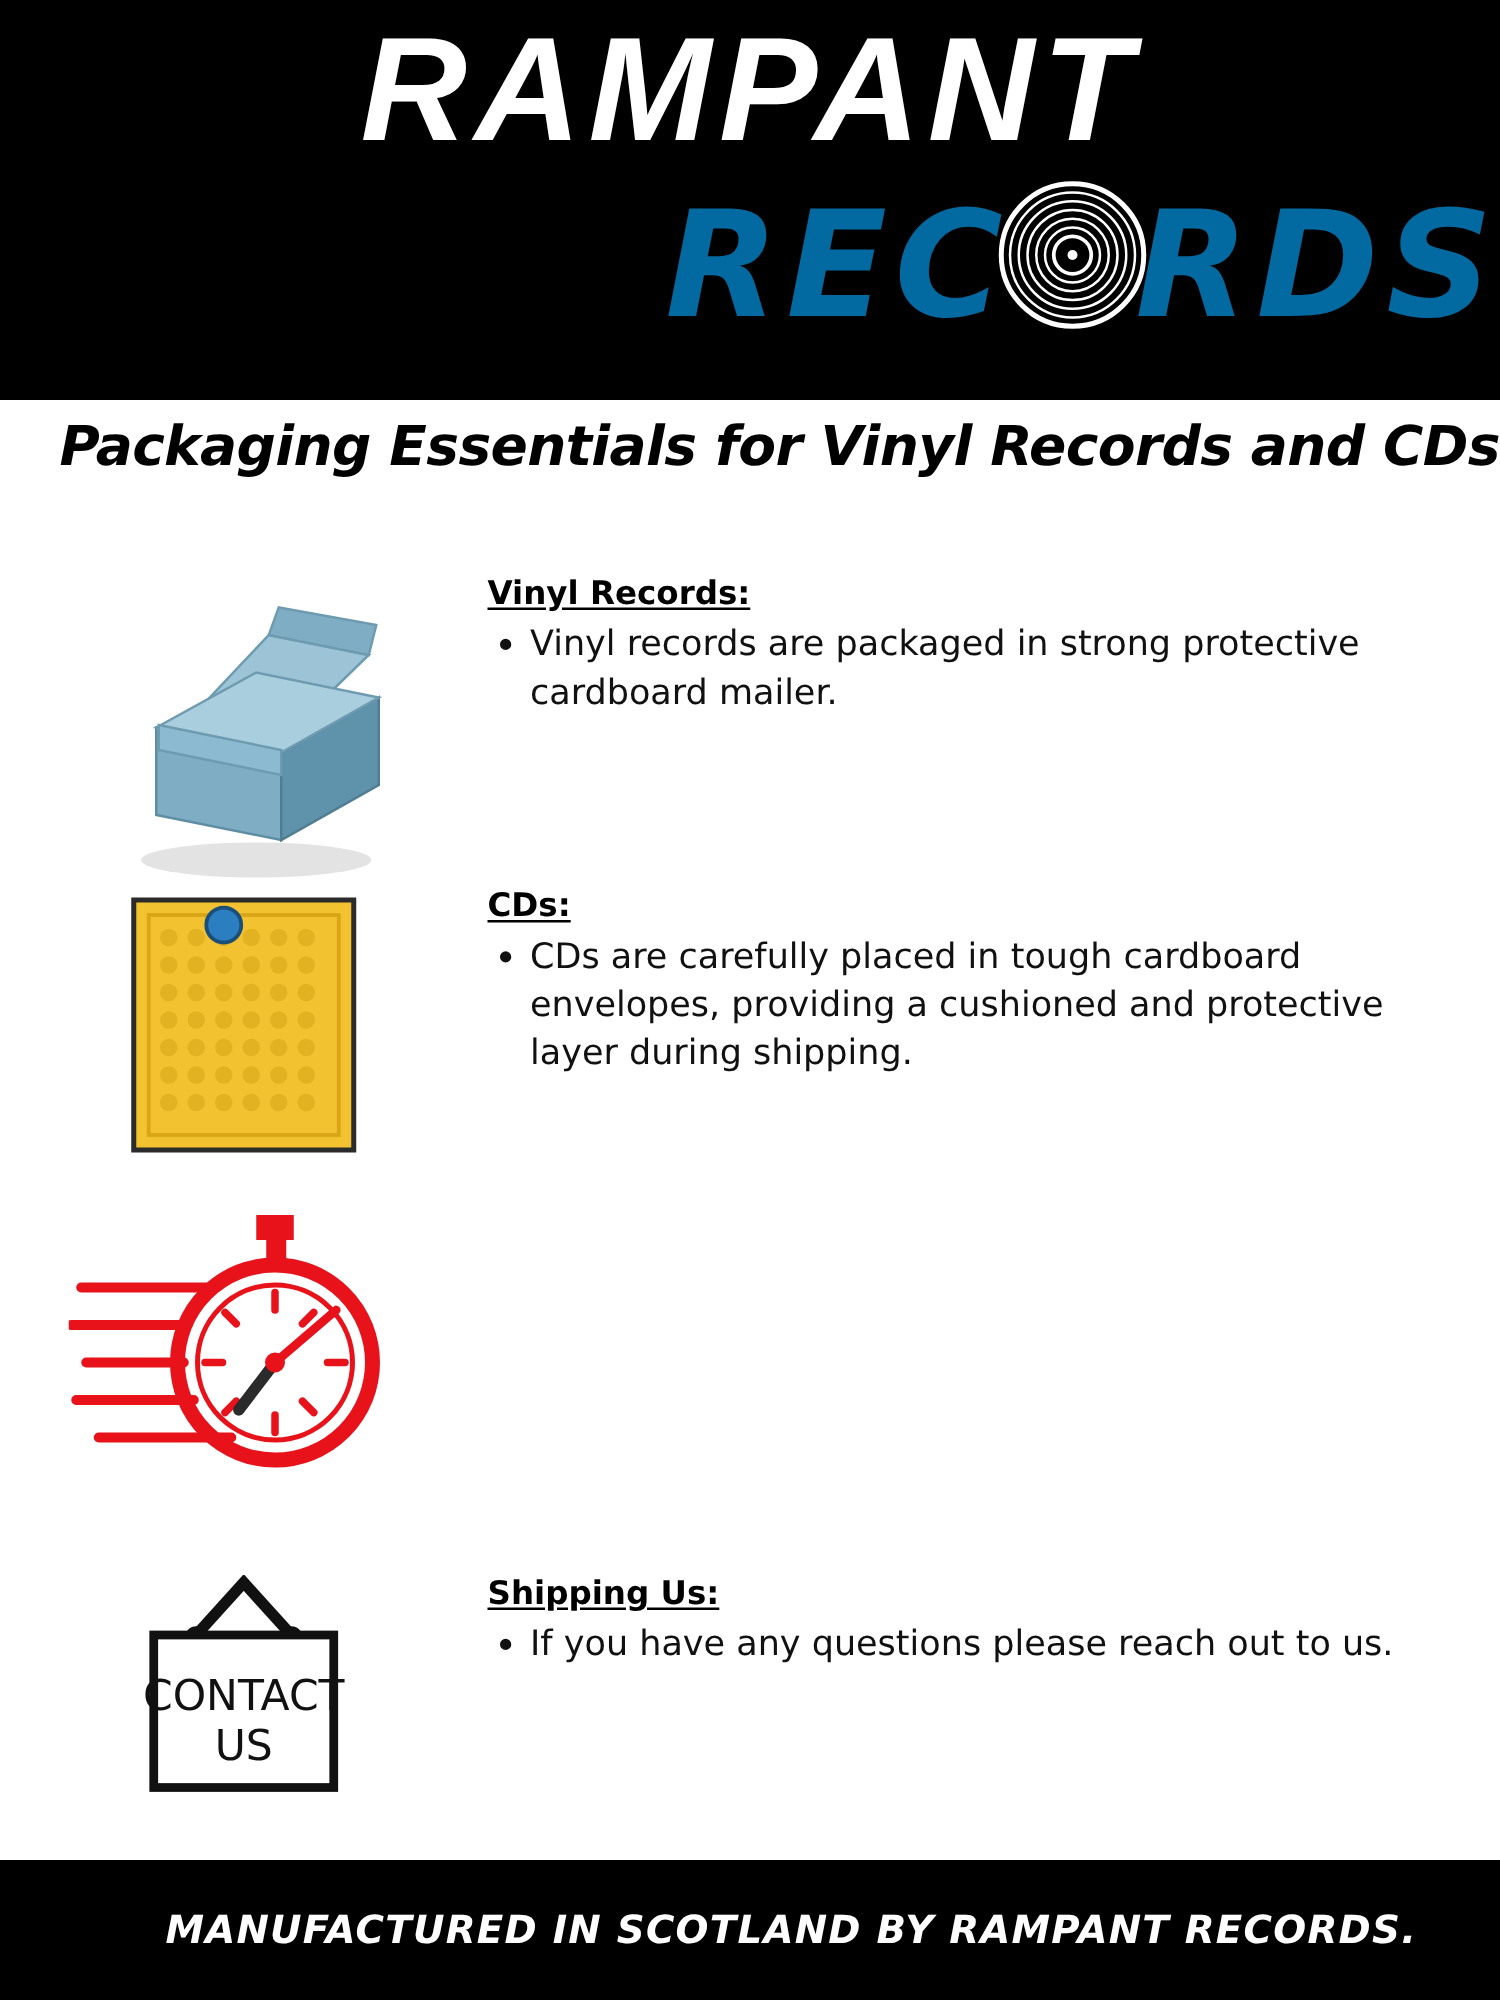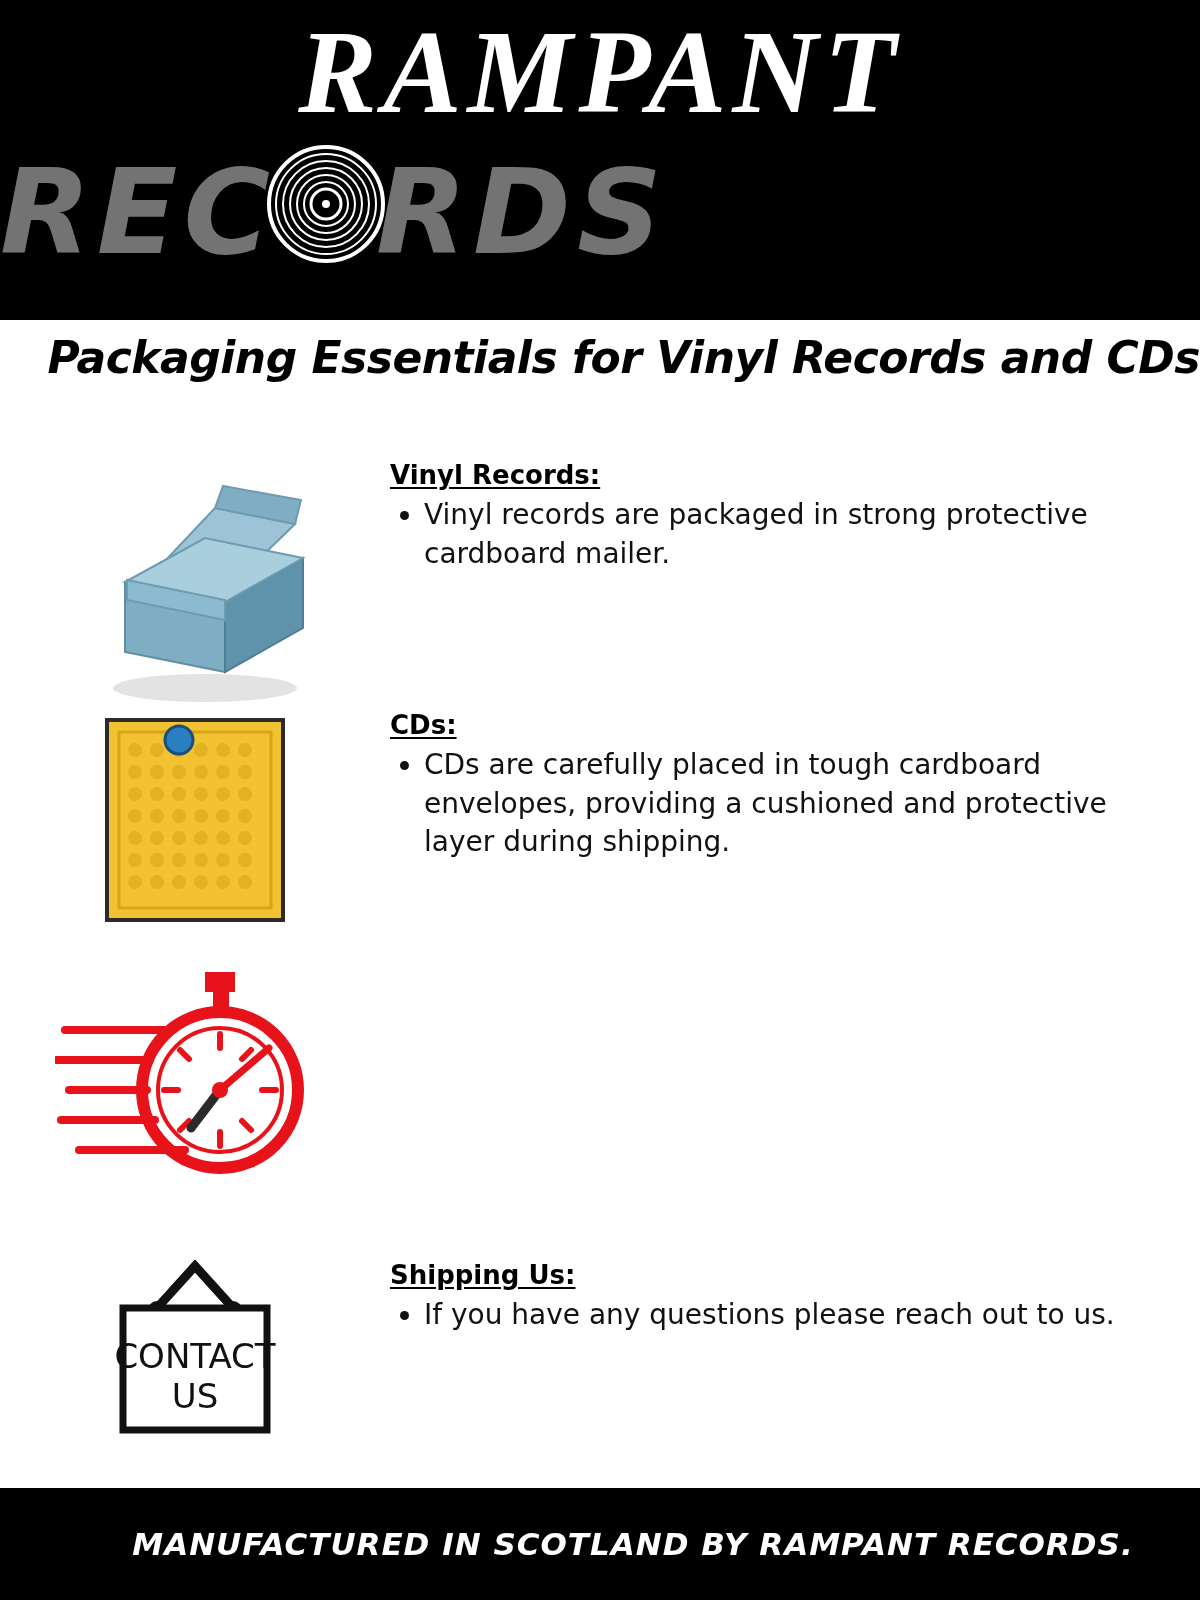--- a/index.html
+++ b/index.html
@@ -30,36 +30,36 @@
     background: #000000;
     overflow: hidden;
   }
   .brand-line-1 {
     position: absolute;
     top: 8px;
     left: 0;
     width: 1200px;
     text-align: center;
     color: #ffffff;
-    font-family: Liberation Serif, serif;
+    font-family: Liberation Sans, sans-serif;
     font-style: italic;
     font-weight: bold;
     font-size: 118px;
     letter-spacing: 6px;
     line-height: 1.1;
     white-space: nowrap;
   }
   .brand-line-2-wrap {
     position: absolute;
     top: 140px;
     left: 0;
     width: 1200px;
-    text-align: left;
+    text-align: right;
     white-space: nowrap;
-    color: #737373;
+    color: #0369a1;
     font-family: "DejaVu Sans", sans-serif;
     font-style: italic;
     font-weight: bold;
     font-size: 118px;
     letter-spacing: 6px;
     line-height: 1.1;
   }
   .brand-part {
     display: inline-block;
     vertical-align: middle;

